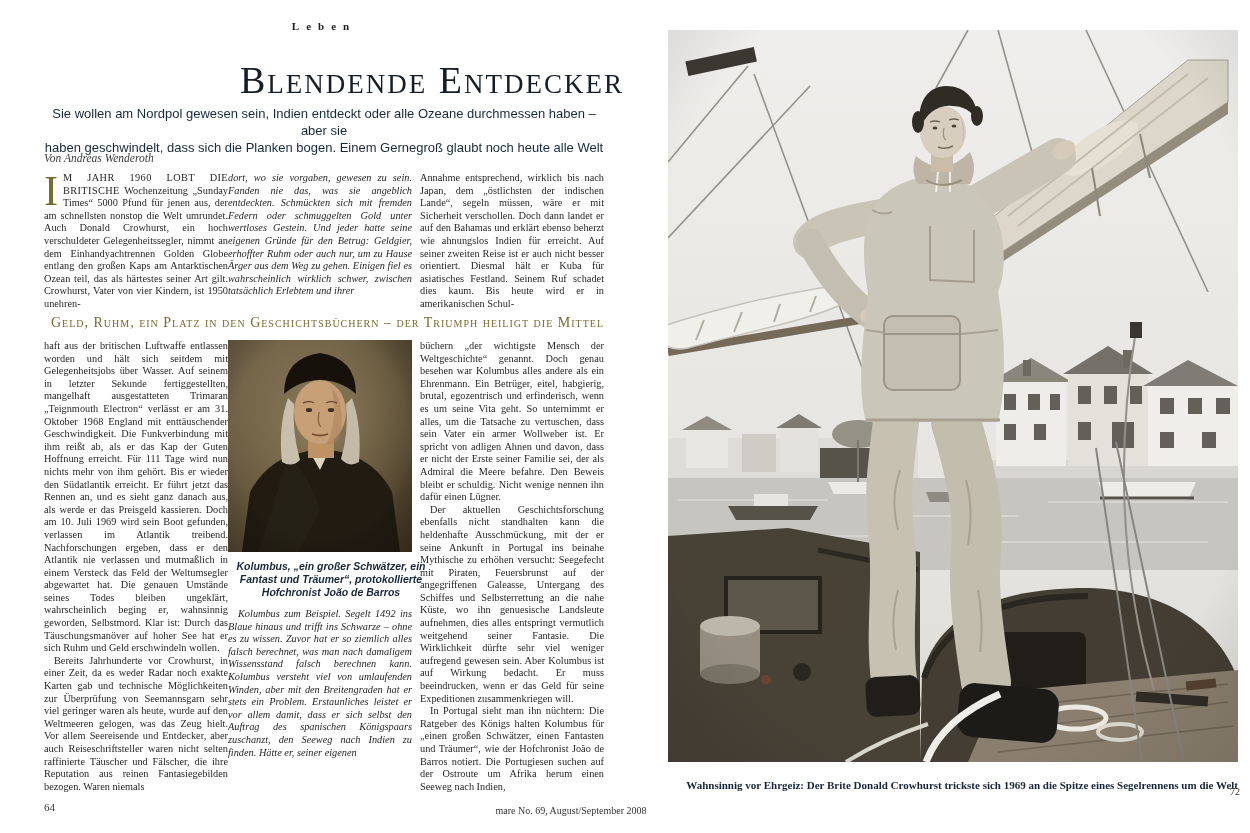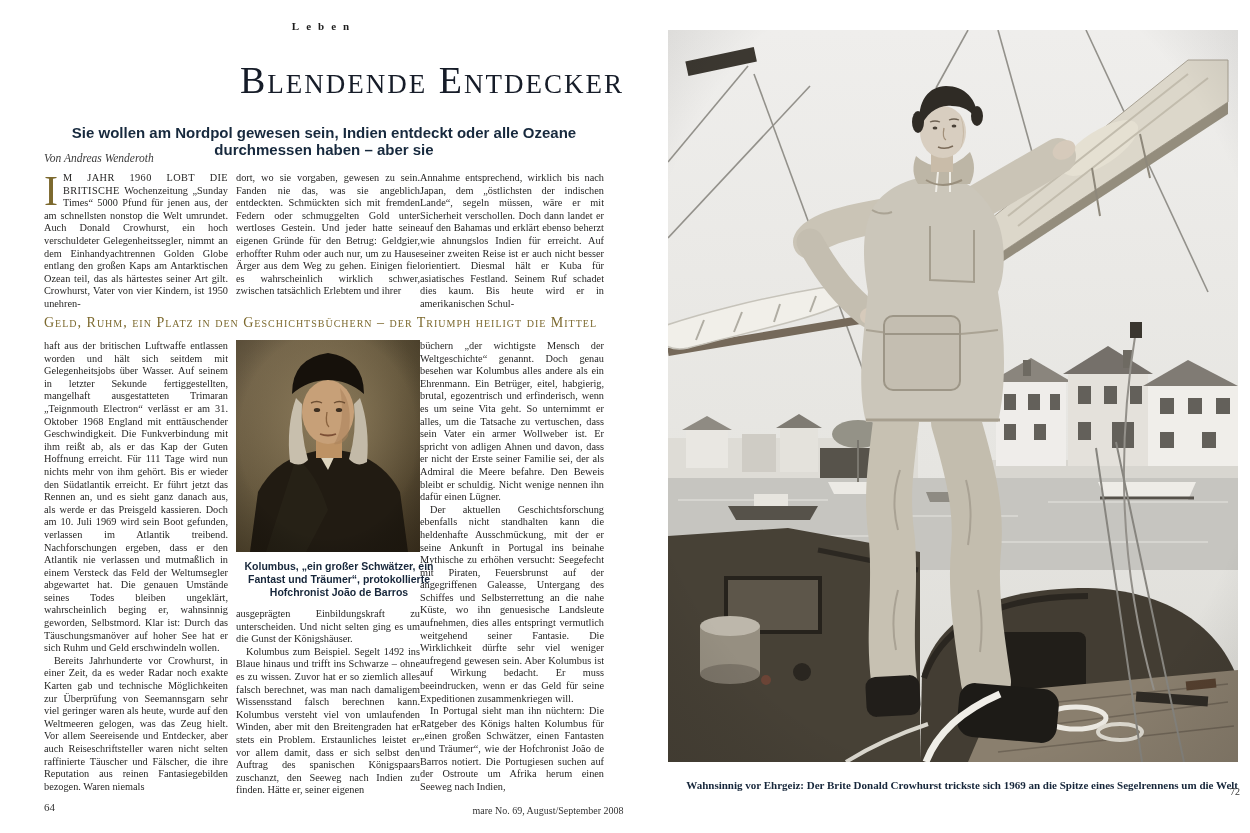--- a/index.html
+++ b/index.html
@@ -6,45 +6,45 @@
   #spread{position:relative;width:1250px;height:833px;background:#ffffff;overflow:hidden;
           font-family:"Liberation Serif","DejaVu Serif",serif;color:#272625;}
   .abs{position:absolute;}
 
   
   .section-label{top:20px;left:44px;width:560px;text-align:center;font-size:11px;
                  letter-spacing:7px;color:#1d1d1d;font-weight:bold;}
   .article-title{top:58px;left:24px;width:600px;text-align:right;font-variant:small-caps;
                  font-size:38px;letter-spacing:2px;color:#161c28;}
   .standfirst{top:105px;left:44px;width:560px;text-align:center;
-              font-family:"Liberation Sans","DejaVu Sans",sans-serif;font-weight:bold;
-              font-size:15px;line-height:17px;color:#17293d;margin-top:19px;}
+              font-family:"Liberation Sans","DejaVu Sans",sans-serif;font-weight:normal;
+              font-size:13px;line-height:17px;color:#17293d;}
   .byline{top:152px;left:44px;width:300px;font-style:italic;font-size:11.5px;color:#3a3a3a;}
 
   .col{width:184px;font-size:10.3px;line-height:12.6px;text-align:justify;overflow:hidden;}
   .col p{margin:0;}
   .col p.indent{text-indent:10px;}
   .col-top{top:172px;height:150px;}
   .col-bottom{top:340px;height:460px;}
-  .c1{left:44px;} .c2{left:236px;} .c3{left:420px;}
+  .c1{left:44px;} .c2{left:228px;font-style:italic;} .c3{left:420px;}
 
   .dropcap{float:left;color:#7c692e;font-size:42px;line-height:34px;padding:2px 5px 0 0;}
   .lead-caps{letter-spacing:.4px;}
 
-  .crosshead{top:315px;left:44px;width:560px;text-align:left;font-variant:small-caps;
+  .crosshead{top:315px;left:44px;width:560px;text-align:right;font-variant:small-caps;
              font-size:14px;letter-spacing:1px;color:#7c692e;}
 
   .kolumbus-fig{width:206px;}
   .kolumbus-fig svg{display:block;}
   .kolumbus-caption{margin:8px 4px 9px 4px;text-align:center;
         font-family:"Liberation Sans","DejaVu Sans",sans-serif;font-weight:bold;
         font-size:10.5px;line-height:13px;color:#16263a;}
 
   .footer-pagenum-left{top:801px;left:44px;font-size:11px;color:#333;}
-  .footer-credit{top:805px;left:448px;width:200px;text-align:center;font-size:10px;color:#333;}
+  .footer-credit{top:805px;left:471px;width:200px;text-align:center;font-size:10px;color:#333;}
   .footer-pagenum-right{top:786px;left:1210px;width:30px;text-align:right;font-size:10px;color:#333;}
 
   
   .photo-wrap{top:30px;left:668px;width:570px;height:732px;background:#e9e8e5;}
   .photo-caption{top:779px;left:668px;width:570px;text-align:right;
         font-family:Liberation Serif, serif;font-weight:bold;
         font-size:11px;color:#16263a;}
 </style>
 </head>
 <body>
@@ -52,20 +52,21 @@
 <div id="spread">
 
   <div>
 
     <div class="abs section-label">Leben</div>
 
     <div class="abs article-title">Blendende Entdecker</div>
 
     <div class="abs standfirst">
       <div>Sie wollen am Nordpol gewesen sein, Indien entdeckt oder alle Ozeane durchmessen haben – aber sie</div>
+      <div>haben geschwindelt, dass sich die Planken bogen. Einem Gernegroß glaubt noch heute alle Welt</div>
     </div>
 
     <div class="abs byline">Von Andreas Wenderoth</div>
 
     <div class="abs col col-top c1">
       <p><span class="dropcap">I</span><span class="lead-caps">M JAHR 1960 LOBT DIE BRITISCHE</span>
       <span>Wochenzeitung „Sunday Times“ 5000 Pfund für jenen aus, der am schnellsten nonstop die Welt umrundet. Auch Donald Crowhurst, ein hoch verschuldeter Gelegenheitssegler, nimmt an dem Einhandyachtrennen Golden Globe entlang den großen Kaps am Antarktischen Ozean teil, das als härtestes seiner Art gilt. Crowhurst, Vater von vier Kindern, ist 1950 unehren-</span></p>
     </div>
     <div class="abs col col-top c2">
       <p>dort, wo sie vorgaben, gewesen zu sein. Fanden nie das, was sie angeblich entdeckten. Schmückten sich mit fremden Federn oder schmuggelten Gold unter wertloses Gestein. Und jeder hatte seine eigenen Gründe für den Betrug: Geldgier, erhoffter Ruhm oder auch nur, um zu Hause Ärger aus dem Weg zu gehen. Einigen fiel es wahrscheinlich wirklich schwer, zwischen tatsächlich Erlebtem und ihrer</p>
@@ -124,21 +125,20 @@
           <path d="M75,63 Q81,60 86,63" stroke="#6e4f33" stroke-width="1.4" fill="none"></path>
           <path d="M98,63 Q103,60 109,63" stroke="#6e4f33" stroke-width="1.4" fill="none"></path>
           <path d="M91,72 Q89,84 93,87" stroke="#8a633f" stroke-width="1.3" fill="none"></path>
           <path d="M84,94 Q92,97 100,94" stroke="#7c4f35" stroke-width="1.8" fill="none"></path>
           <rect width="184" height="212" fill="url(#kvig)"></rect>
         </svg>
         </div>
         <figcaption class="kolumbus-caption">Kolumbus, „ein großer Schwätzer, ein Fantast und Träumer“, protokollierte Hofchronist João de Barros</figcaption>
       </figure>
       <div class="col" style="height:195px;">
-        <p>ausgeprägten Einbildungskraft zu unterscheiden. Und nicht selten ging es um die Gunst der Königshäuser.</p>
         <p class="indent">Kolumbus zum Beispiel. Segelt 1492 ins Blaue hinaus und trifft ins Schwarze – ohne es zu wissen. Zuvor hat er so ziemlich alles falsch berechnet, was man nach damaligem Wissensstand falsch berechnen kann. Kolumbus versteht viel von umlaufenden Winden, aber mit den Breitengraden hat er stets ein Problem. Erstaunliches leistet er vor allem damit, dass er sich selbst den Auftrag des spanischen Königspaars zuschanzt, den Seeweg nach Indien zu finden. Hätte er, seiner eigenen</p>
       </div>
     </div>
 
     <div class="abs col col-bottom c3">
       <p>büchern „der wichtigste Mensch der Weltgeschichte“ genannt. Doch genau besehen war Kolumbus alles andere als ein Ehrenmann. Ein Betrüger, eitel, habgierig, brutal, egozentrisch und erfinderisch, wenn es um seine Vita geht. So unternimmt er alles, um die Tatsache zu vertuschen, dass sein Vater ein armer Wollweber ist. Er spricht von adligen Ahnen und davon, dass er nicht der Erste seiner Familie sei, der als Admiral die Meere befahre. Den Beweis bleibt er schuldig. Nicht wenige nennen ihn dafür einen Lügner.</p>
       <p class="indent">Der aktuellen Geschichtsforschung ebenfalls nicht standhalten kann die heldenhafte Ausschmückung, mit der er seine Ankunft in Portugal ins beinahe Mythische zu erhöhen versucht: Seegefecht mit Piraten, Feuersbrunst auf der angegriffenen Galeasse, Untergang des Schiffes und Selbsterrettung an die nahe Küste, wo ihn genuesische Landsleute aufnehmen, dies alles entspringt vermutlich weitgehend seiner Fantasie. Die Wirklichkeit dürfte sehr viel weniger aufregend gewesen sein. Aber Kolumbus ist auf Wirkung bedacht. Er muss beeindrucken, wenn er das Geld für seine Expeditionen zusammenkriegen will.</p>
       <p class="indent">In Portugal sieht man ihn nüchtern: Die Ratgeber des Königs halten Kolumbus für „einen großen Schwätzer, einen Fantasten und Träumer“, wie der Hofchronist João de Barros notiert. Die Portugiesen suchen auf der Ostroute um Afrika herum einen Seeweg nach Indien,</p>
     </div>
 

